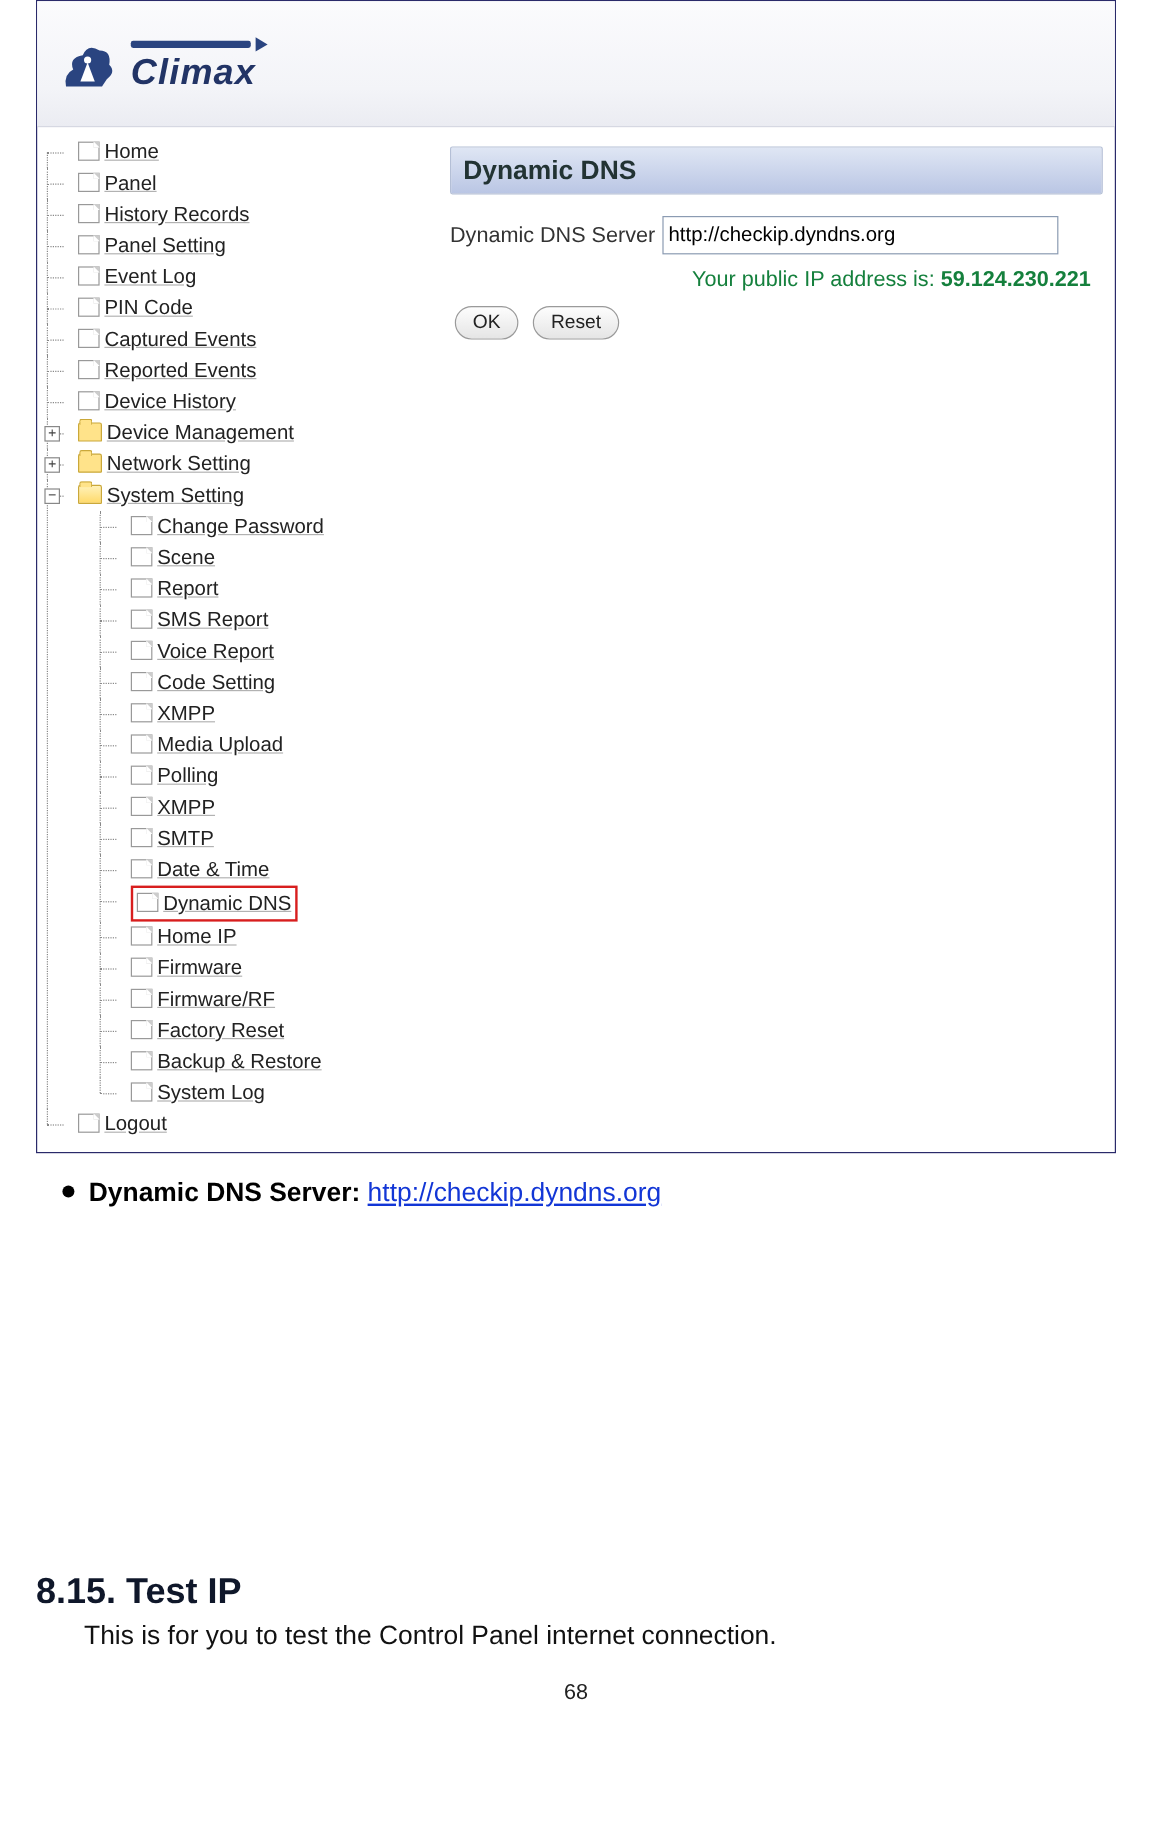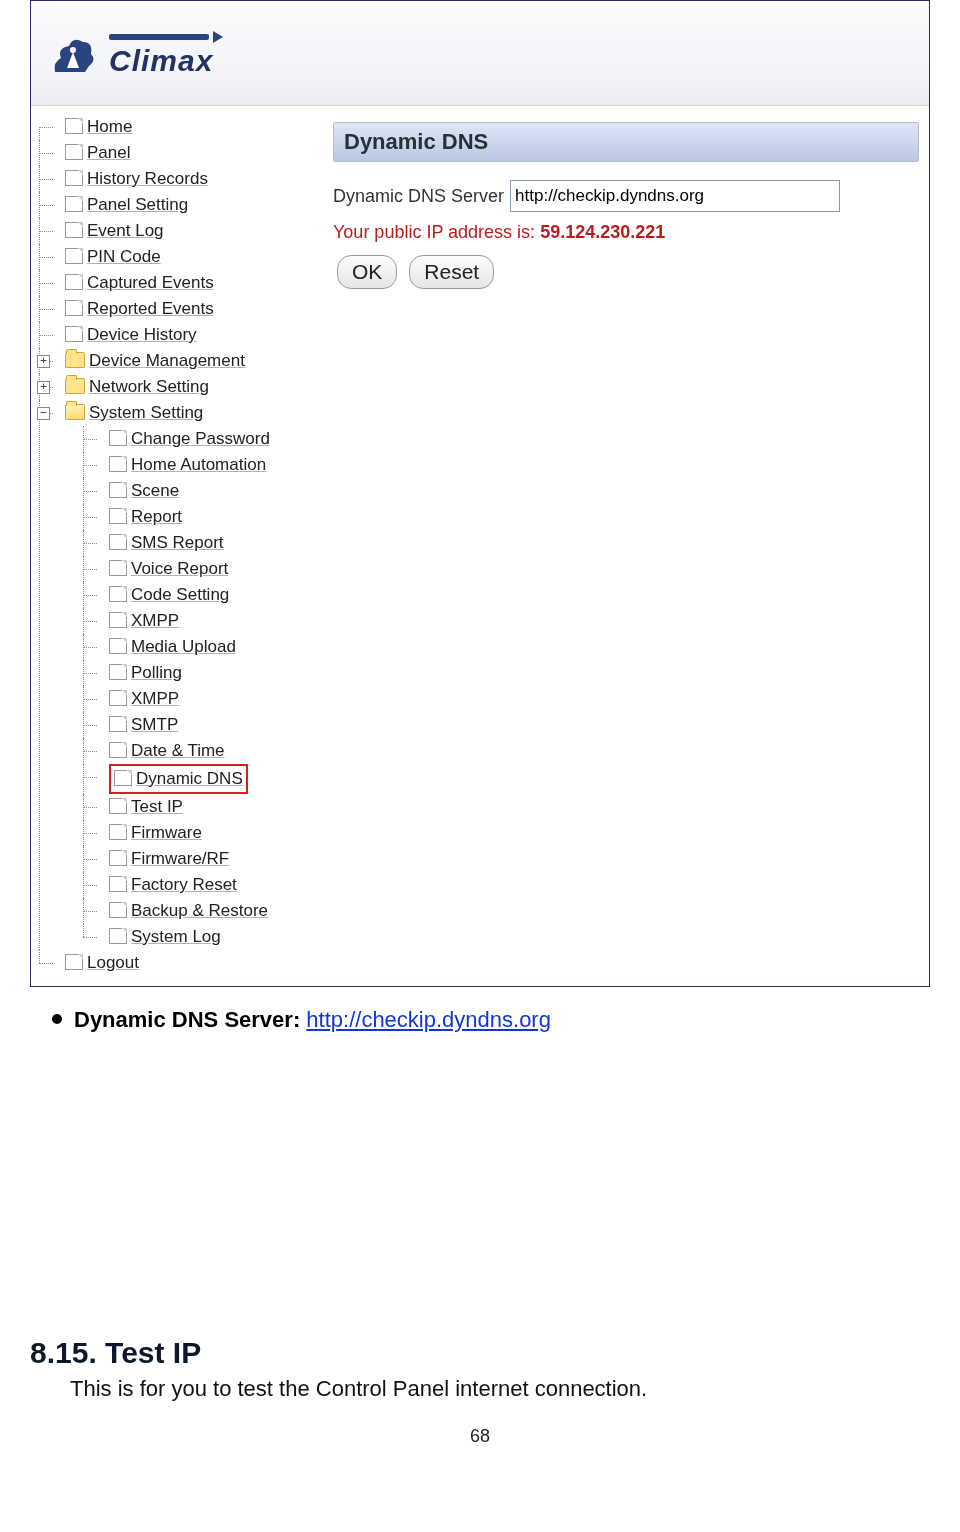--- a/index.html
+++ b/index.html
@@ -56,20 +56,21 @@
     top: -3px;
     width: 0; height: 0;
     border-top: 6px solid transparent;
     border-bottom: 6px solid transparent;
     border-left: 10px solid #2a4480;
   }
   .logo-right { display:flex; flex-direction:column; }
   
   .body-row {
     display: flex;
+    gap: 42px;
   }
   .tree-col {
     width: 280px;
     padding: 8px 4px 10px 4px;
     font-size: 17px;
     color: #222;
   }
   .tree ul { list-style: none; margin: 0; padding: 0 0 0 4px; }
   .tree li {
     position: relative;
@@ -187,33 +188,33 @@
   .text-input {
     border:1px solid #8b9bb2;
     background:#fff;
     font-size:17px;
     padding:2px 4px;
     height:26px;
     width:320px;
     font-family:Arial;
   }
   .ip-line {
-    text-align:left;
+    text-align:right;
     padding-right:10px;
     font-size:18px;
-    color:#b91c1c;
+    color:#15803d;
     margin:6px 0 12px 0;
   }
   .ip-value { font-weight:bold; }
   .btn {
     background: linear-gradient(#fdfdfd,#e5e5e5);
     border:1px solid #9a9a9a;
     border-radius:14px;
     padding:4px 14px;
-    font-size:21px;
+    font-size:16px;
     color:#222;
     cursor:pointer;
   }
   .btn-row { display:flex; gap:12px; padding-left:4px; }
   
   .bullet-row {
     display:flex;
     align-items:flex-start;
     gap:12px;
     font-size:22px;
@@ -287,34 +288,33 @@
           </li>
           <li>
             <span class="expander">+</span>
             <span class="folder-icon"></span><span class="node-label"><a>Network Setting</a></span>
           </li>
           <li>
             <span class="expander">−</span>
             <span class="folder-open-icon"></span><span class="node-label"><a>System Setting</a></span>
             <ul class="children">
               <li><span class="file-icon"></span><span class="node-label"><a>Change Password</a></span></li>
-              <li><span class="file-icon"></span><span class="node-label"><a>Home Automation</a></span></li>
               <li><span class="file-icon"></span><span class="node-label"><a>Scene</a></span></li>
               <li><span class="file-icon"></span><span class="node-label"><a>Report</a></span></li>
               <li><span class="file-icon"></span><span class="node-label"><a>SMS Report</a></span></li>
               <li><span class="file-icon"></span><span class="node-label"><a>Voice Report</a></span></li>
               <li><span class="file-icon"></span><span class="node-label"><a>Code Setting</a></span></li>
               <li><span class="file-icon"></span><span class="node-label"><a>XMPP</a></span></li>
               <li><span class="file-icon"></span><span class="node-label"><a>Media Upload</a></span></li>
               <li><span class="file-icon"></span><span class="node-label"><a>Polling</a></span></li>
               <li><span class="file-icon"></span><span class="node-label"><a>XMPP</a></span></li>
               <li><span class="file-icon"></span><span class="node-label"><a>SMTP</a></span></li>
               <li><span class="file-icon"></span><span class="node-label"><a>Date &amp; Time</a></span></li>
               <li><span class="selected-box"><span class="file-icon"></span><span class="node-label"><a>Dynamic DNS</a></span></span></li>
-              <li><span class="file-icon"></span><span class="node-label"><a>Test IP</a></span></li>
+              <li><span class="file-icon"></span><span class="node-label"><a>Home IP</a></span></li>
               <li><span class="file-icon"></span><span class="node-label"><a>Firmware</a></span></li>
               <li><span class="file-icon"></span><span class="node-label"><a>Firmware/RF</a></span></li>
               <li><span class="file-icon"></span><span class="node-label"><a>Factory Reset</a></span></li>
               <li><span class="file-icon"></span><span class="node-label"><a>Backup &amp; Restore</a></span></li>
               <li><span class="file-icon"></span><span class="node-label"><a>System Log</a></span></li>
             </ul>
           </li>
           <li><span class="file-icon"></span><span class="node-label"><a>Logout</a></span></li>
         </ul>
       </div>

